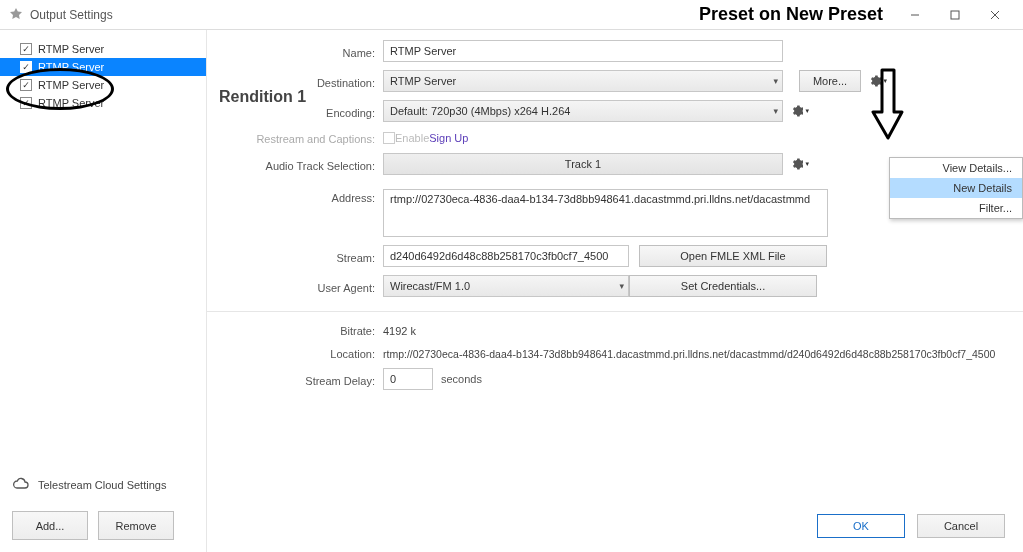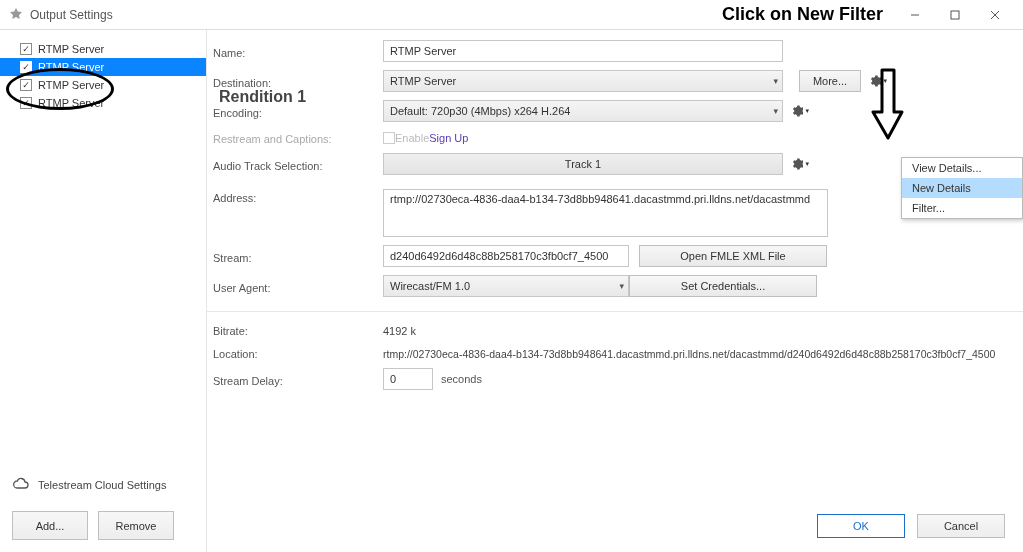--- a/index.html
+++ b/index.html
@@ -120,21 +120,21 @@
   position: relative;
 }
 .form-row {
   display: flex;
   align-items: center;
   margin-bottom: 8px;
 }
 .form-row.tall { align-items: flex-start; }
 .form-label {
   width: 170px;
-  text-align: left;
+  text-align: right;
   color: #555;
   font-size: 11px;
   padding-right: 8px;
   padding-top: 3px;
 }
 .form-label.muted { color: #aaa; }
 .rendition-title {
   position: absolute;
   left: 12px;
   top: 58px;
@@ -217,25 +217,26 @@
   width: 88px;
   height: 24px;
   font-size: 11px;
   color: #333;
 }
 
 .dropdown-menu {
   position: absolute;
   top: 127px;
   right: 0px;
-  width: 122px;
+  width: 134px;
   background: #fff;
   border: 1px solid #bbb;
   box-shadow: 1px 2px 4px rgba(0,0,0,0.2);
   z-index: 50;
+  text-align: right;
 }
 .dropdown-menu .item {
   padding: 4px 10px;
   font-size: 11px;
   color: #333;
 }
 .dropdown-menu .item.hover {
   background: #b4dcff;
 }
 
@@ -251,21 +252,21 @@
 <body>
 
 <div class="titlebar">
   <span class="logo">
     <svg viewBox="0 0 16 16">
         <path fill="#999" d="M8 1l1.8 3.6L14 5l-3 3 0.7 4L8 10l-3.7 2L5 8 2 5l4.2-0.4z"></path>
       </svg>
   </span>
   <span class="title">Output Settings</span>
   <span class="spacer"></span>
-  <span class="annotation">Click on New Filter</span>
+  <span class="annotation">Preset on New Preset</span>
   <div class="winbtn">
     <svg width="10" height="10" viewBox="0 0 10 10">
         <line x1="1" y1="5" x2="9" y2="5" stroke="#555" stroke-width="1"></line>
       </svg>
   </div>
   <div class="winbtn">
     <svg width="10" height="10" viewBox="0 0 10 10">
         <rect x="1" y="1" width="8" height="8" fill="none" stroke="#555" stroke-width="1"></rect>
       </svg>
   </div>

